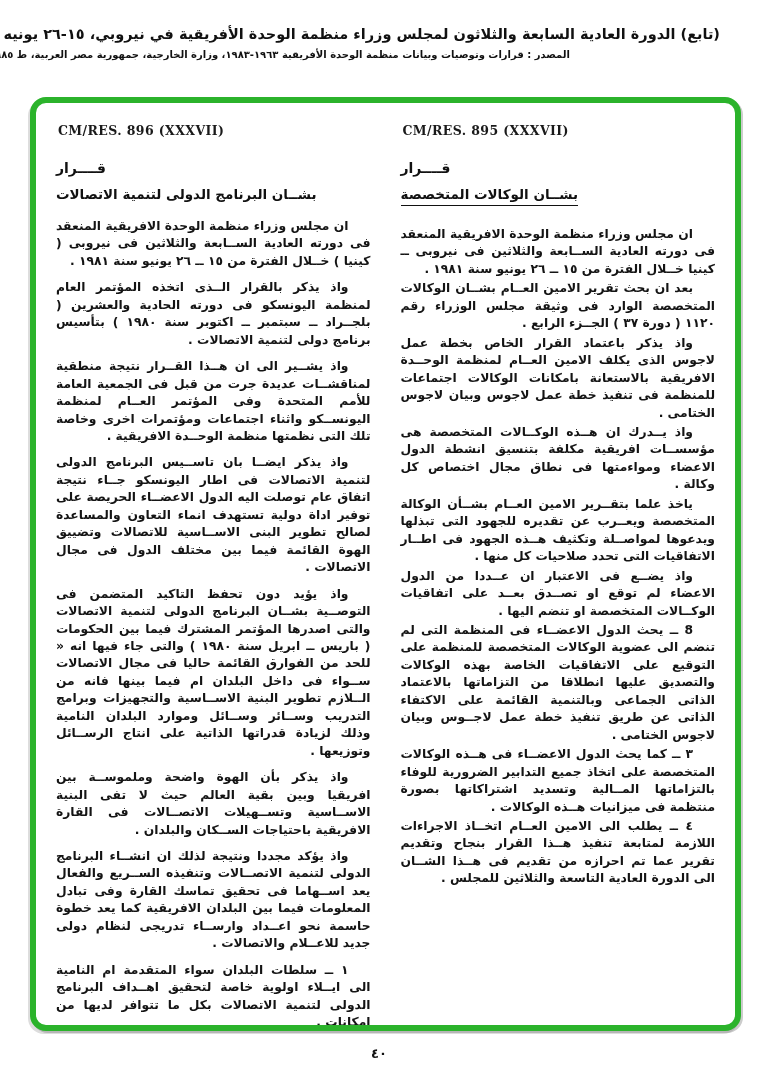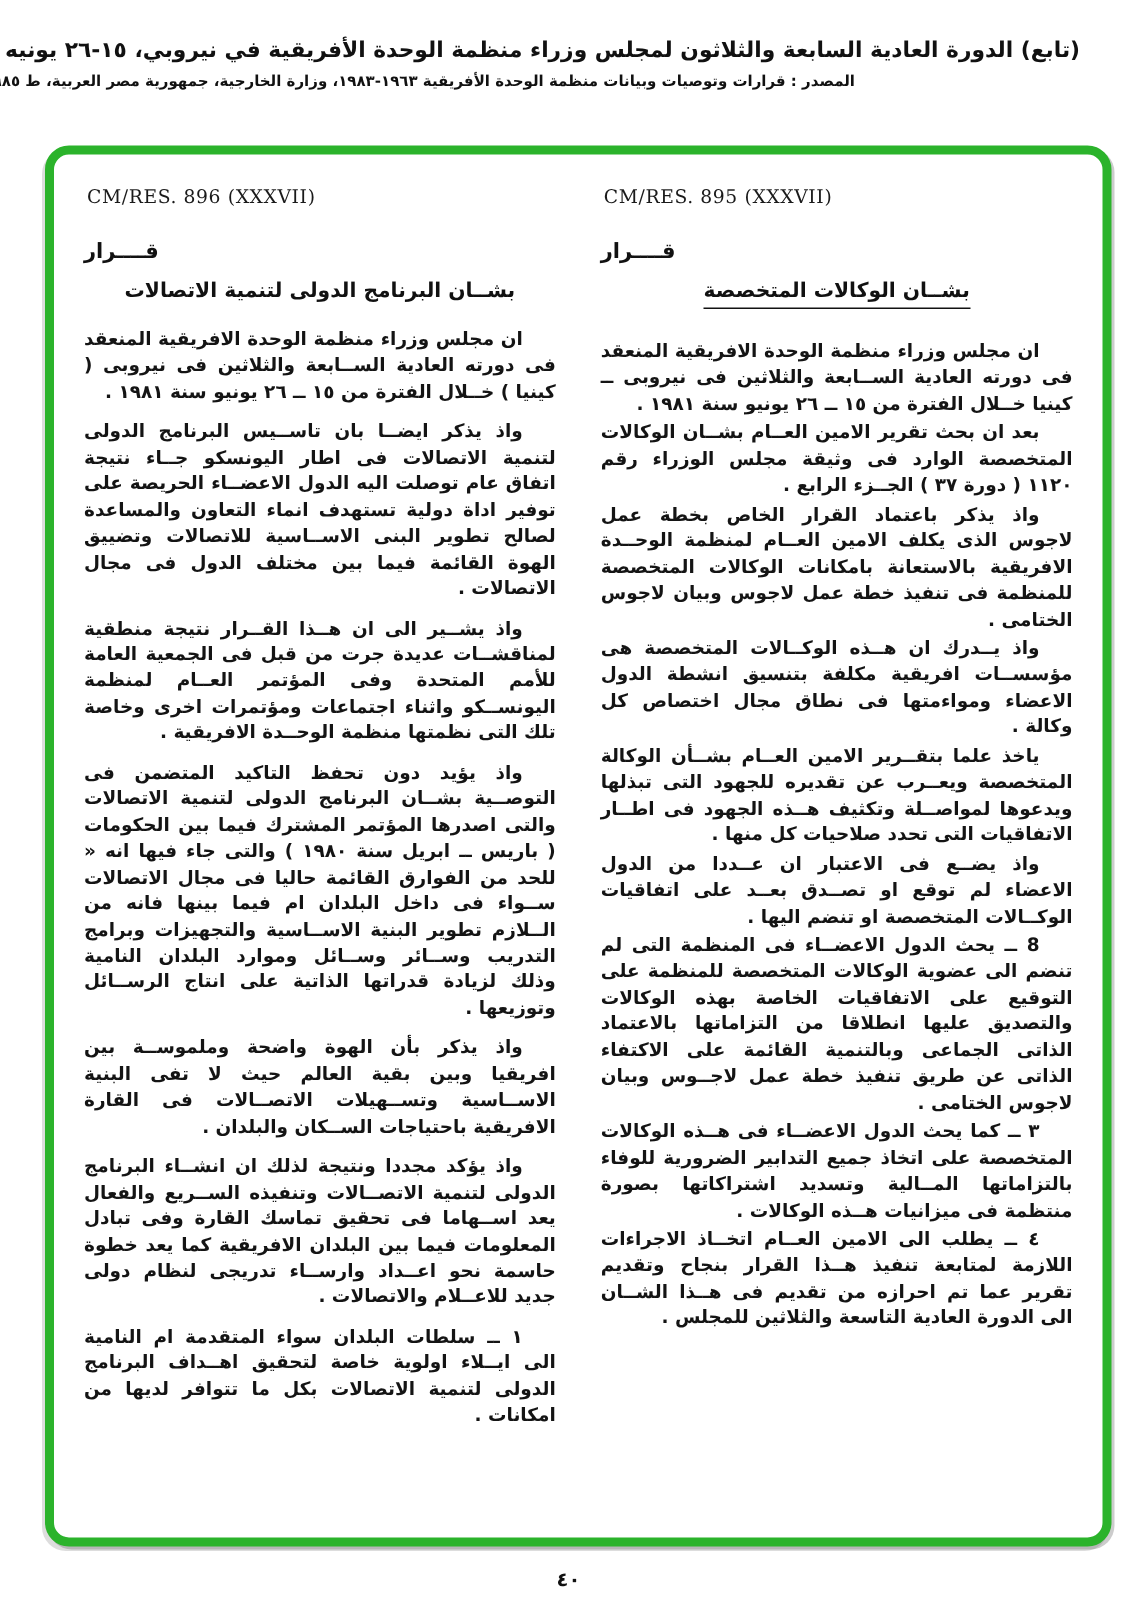--- a/index.html
+++ b/index.html
@@ -21,28 +21,28 @@
   .frame{
     position:absolute;left:30px;top:97px;width:711px;height:934px;
     border:6px solid #2bb32b;border-radius:16px;box-sizing:border-box;
     box-shadow:2px 2px 0 rgba(110,110,110,.35), -2px 3px 0 rgba(120,120,120,.25);
     padding:16px 20px 10px 20px;overflow:hidden;
     display:flex;flex-direction:row;direction:rtl;gap:30px;background:#fff;
   }
   .col{flex:1 1 0;min-width:0;direction:rtl;}
   .cm-ref{
     direction:ltr;text-align:left;font-family:"DejaVu Serif",serif;
-    font-size:12.5px;font-weight:400;letter-spacing:.4px;margin:4px 0 0 2px;
+    font-size:12.5px;font-weight:700;letter-spacing:.4px;margin:4px 0 0 2px;
     color:#1a1a1a;
   }
   .res-title{
     text-align:left;font-weight:bold;font-size:14px;margin-top:22px;
   }
   .res-subtitle{
-    text-align:center;font-weight:bold;font-size:13.5px;margin-top:10px;
+    text-align:left;font-weight:bold;font-size:13.5px;margin-top:10px;
   }
   .res-subtitle.underlined span{
     display:inline-block;border-bottom:1.6px solid #111;padding-bottom:3px;
   }
   .col p{
     font-size:12.3px;font-weight:600;line-height:1.42;text-align:justify;
     text-indent:22px;margin:0;color:#141414;
   }
   .col-896 p{margin-top:9px;}
   .col-896 .first-para{margin-top:16px;}
@@ -66,38 +66,39 @@
 <div class="frame">
 
   <div class="col col-895">
     <div class="cm-ref">CM/RES. 895 (XXXVII)</div>
     <div class="res-title">قــــرار</div>
     <div class="res-subtitle underlined">
       <span>بشــان الوكالات المتخصصة</span>
     </div>
     <p class="first-para">ان مجلس وزراء منظمة الوحدة الافريقية المنعقد فى دورته العادية الســابعة والثلاثين فى نيروبى ــ كينيا خــلال الفترة من ١٥ ــ ٢٦ يونيو سنة ١٩٨١ .</p>
     <p>بعد ان بحث تقرير الامين العــام بشــان الوكالات المتخصصة الوارد فى وثيقة مجلس الوزراء رقم ١١٢٠ ( دورة ٣٧ ) الجــزء الرابع .</p>
-    <p>واذ يذكر باعتماد القرار الخاص بخطة عمل لاجوس الذى يكلف الامين العــام لمنظمة الوحــدة الافريقية بالاستعانة بامكانات الوكالات المتخصصة للمنظمة فى تنفيذ خطة عمل لاجوس وبيان لاجوس الختامى .</p>
+    <p>واذ يذكر باعتماد القرار الخاص بخطة عمل لاجوس الذى يكلف الامين العــام لمنظمة الوحــدة الافريقية بالاستعانة بامكانات الوكالات اجتماعات للمنظمة فى تنفيذ خطة عمل لاجوس وبيان لاجوس الختامى .</p>
     <p>واذ يــدرك ان هــذه الوكــالات المتخصصة هى مؤسســات افريقية مكلفة بتنسيق انشطة الدول الاعضاء ومواءمتها فى نطاق مجال اختصاص كل وكالة .</p>
     <p>ياخذ علما بتقــرير الامين العــام بشــأن الوكالة المتخصصة ويعــرب عن تقديره للجهود التى تبذلها ويدعوها لمواصــلة وتكثيف هــذه الجهود فى اطــار الاتفاقيات التى تحدد صلاحيات كل منها .</p>
     <p>واذ يضــع فى الاعتبار ان عــددا من الدول الاعضاء لم توقع او تصــدق بعــد على اتفاقيات الوكــالات المتخصصة او تنضم اليها .</p>
     <p>8 ــ يحث الدول الاعضــاء فى المنظمة التى لم تنضم الى عضوية الوكالات المتخصصة للمنظمة على التوقيع على الاتفاقيات الخاصة بهذه الوكالات والتصديق عليها انطلاقا من التزاماتها بالاعتماد الذاتى الجماعى وبالتنمية القائمة على الاكتفاء الذاتى عن طريق تنفيذ خطة عمل لاجــوس وبيان لاجوس الختامى .</p>
     <p>٣ ــ كما يحث الدول الاعضــاء فى هــذه الوكالات المتخصصة على اتخاذ جميع التدابير الضرورية للوفاء بالتزاماتها المــالية وتسديد اشتراكاتها بصورة منتظمة فى ميزانيات هــذه الوكالات .</p>
     <p>٤ ــ يطلب الى الامين العــام اتخــاذ الاجراءات اللازمة لمتابعة تنفيذ هــذا القرار بنجاح وتقديم تقرير عما تم احرازه من تقديم فى هــذا الشــان الى الدورة العادية التاسعة والثلاثين للمجلس .</p>
   </div>
 
   <div class="col col-896">
     <div class="cm-ref">CM/RES. 896 (XXXVII)</div>
     <div class="res-title">قــــرار</div>
     <div class="res-subtitle">
       <span>بشــان البرنامج الدولى لتنمية الاتصالات</span>
     </div>
     <p class="first-para">ان مجلس وزراء منظمة الوحدة الافريقية المنعقد فى دورته العادية الســابعة والثلاثين فى نيروبى ( كينيا ) خــلال الفترة من ١٥ ــ ٢٦ يونيو سنة ١٩٨١ .</p>
+    <p>واذ يذكر بالقرار الــذى اتخذه المؤتمر العام لمنظمة اليونسكو فى دورته الحادية والعشرين ( بلجــراد ــ سبتمبر ــ اكتوبر سنة ١٩٨٠ ) بتأسيس برنامج دولى لتنمية الاتصالات .</p>
+    <p>واذ يشــير الى ان هــذا القــرار نتيجة منطقية لمناقشــات عديدة جرت من قبل فى الجمعية العامة للأمم المتحدة وفى المؤتمر العــام لمنظمة اليونســكو واثناء اجتماعات ومؤتمرات اخرى وخاصة تلك التى نظمتها منظمة الوحــدة الافريقية .</p>
     <p>واذ يذكر ايضــا بان تاســيس البرنامج الدولى لتنمية الاتصالات فى اطار اليونسكو جــاء نتيجة اتفاق عام توصلت اليه الدول الاعضــاء الحريصة على توفير اداة دولية تستهدف انماء التعاون والمساعدة لصالح تطوير البنى الاســاسية للاتصالات وتضييق الهوة القائمة فيما بين مختلف الدول فى مجال الاتصالات .</p>
-    <p>واذ يشــير الى ان هــذا القــرار نتيجة منطقية لمناقشــات عديدة جرت من قبل فى الجمعية العامة للأمم المتحدة وفى المؤتمر العــام لمنظمة اليونســكو واثناء اجتماعات ومؤتمرات اخرى وخاصة تلك التى نظمتها منظمة الوحــدة الافريقية .</p>
     <p>واذ يؤيد دون تحفظ التاكيد المتضمن فى التوصــية بشــان البرنامج الدولى لتنمية الاتصالات والتى اصدرها المؤتمر المشترك فيما بين الحكومات ( باريس ــ ابريل سنة ١٩٨٠ ) والتى جاء فيها انه « للحد من الفوارق القائمة حاليا فى مجال الاتصالات ســواء فى داخل البلدان ام فيما بينها فانه من الــلازم تطوير البنية الاســاسية والتجهيزات وبرامج التدريب وســائر وســائل وموارد البلدان النامية وذلك لزيادة قدراتها الذاتية على انتاج الرســائل وتوزيعها .</p>
     <p>واذ يذكر بأن الهوة واضحة وملموســة بين افريقيا وبين بقية العالم حيث لا تفى البنية الاســاسية وتســهيلات الاتصــالات فى القارة الافريقية باحتياجات الســكان والبلدان .</p>
     <p>واذ يؤكد مجددا ونتيجة لذلك ان انشــاء البرنامج الدولى لتنمية الاتصــالات وتنفيذه الســريع والفعال يعد اســهاما فى تحقيق تماسك القارة وفى تبادل المعلومات فيما بين البلدان الافريقية كما يعد خطوة حاسمة نحو اعــداد وارســاء تدريجى لنظام دولى جديد للاعــلام والاتصالات .</p>
     <p>١ ــ سلطات البلدان سواء المتقدمة ام النامية الى ايــلاء اولوية خاصة لتحقيق اهــداف البرنامج الدولى لتنمية الاتصالات بكل ما تتوافر لديها من امكانات .</p>
   </div>
 
 </div>
 
 <div class="page-number">٤٠</div>
 

